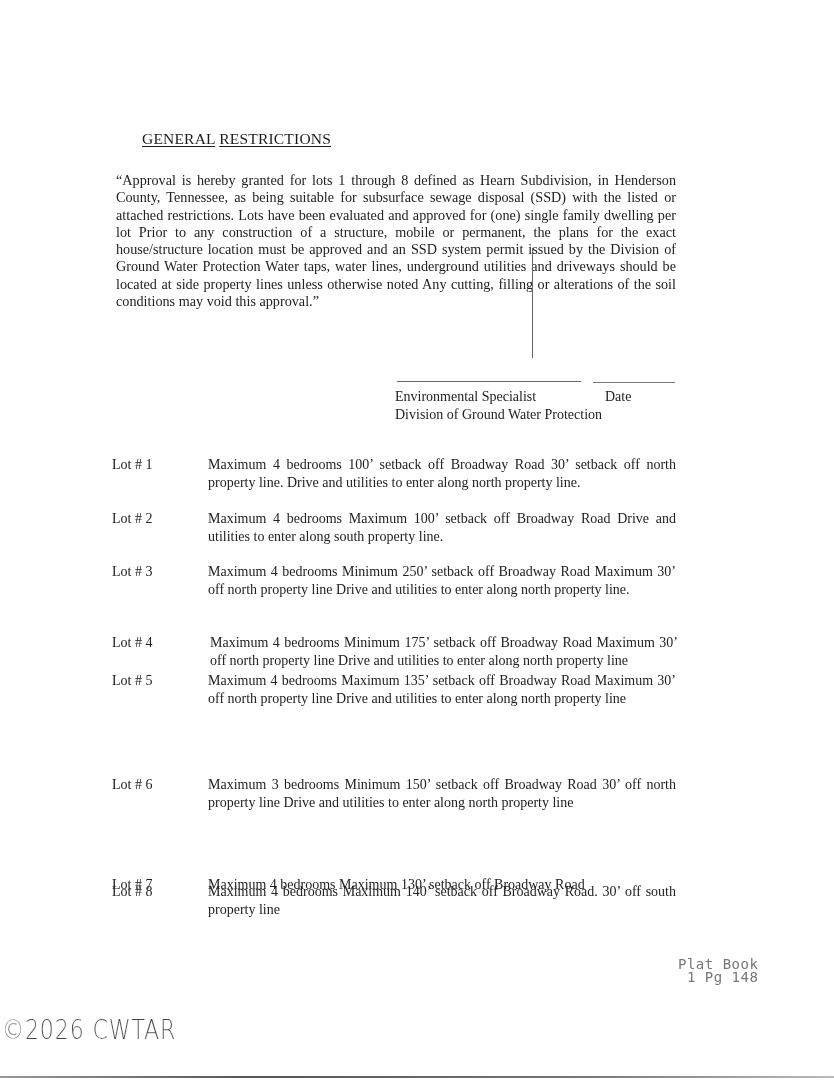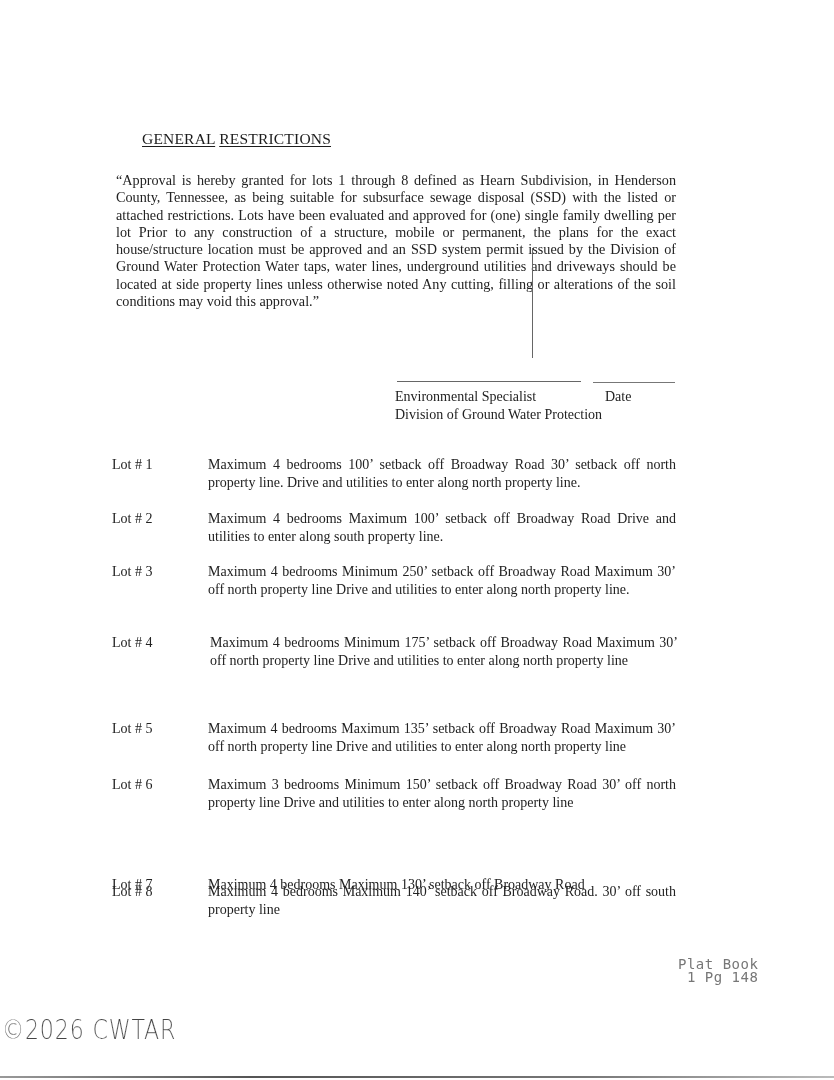--- a/index.html
+++ b/index.html
@@ -78,21 +78,21 @@
     <span class="lot-text">Maximum 4 bedrooms  Maximum 100’ setback off Broadway Road Drive and utilities to enter along south property line.</span>
   </div>
   <div class="lot" style="top:563px;">
     <span class="lot-label">Lot # 3</span>
     <span class="lot-text">Maximum 4 bedrooms  Minimum 250’ setback off Broadway Road Maximum 30’ off north property line  Drive and utilities to enter along north property line.</span>
   </div>
   <div class="lot" style="top:634px;justify-content:space-between;">
     <span class="lot-label">Lot # 4</span>
     <span class="lot-text">Maximum 4 bedrooms  Minimum 175’ setback off Broadway Road Maximum 30’ off north property line  Drive and utilities to enter along north property line</span>
   </div>
-  <div class="lot" style="top:720px;">
+  <div class="lot" style="top:672px;">
     <span class="lot-label">Lot # 5</span>
     <span class="lot-text">Maximum 4 bedrooms  Maximum 135’ setback off Broadway Road Maximum 30’ off north property line  Drive and utilities to enter along north property line</span>
   </div>
   <div class="lot" style="top:776px;">
     <span class="lot-label">Lot # 6</span>
     <span class="lot-text">Maximum 3 bedrooms  Minimum 150’ setback off Broadway Road  30’ off north property line  Drive and utilities to enter along north property line</span>
   </div>
   <div class="lot" style="top:876px;align-items:flex-end;">
     <span class="lot-label">Lot # 7</span>
     <span class="lot-text">Maximum 4 bedrooms  Maximum 130’ setback off Broadway Road</span>

